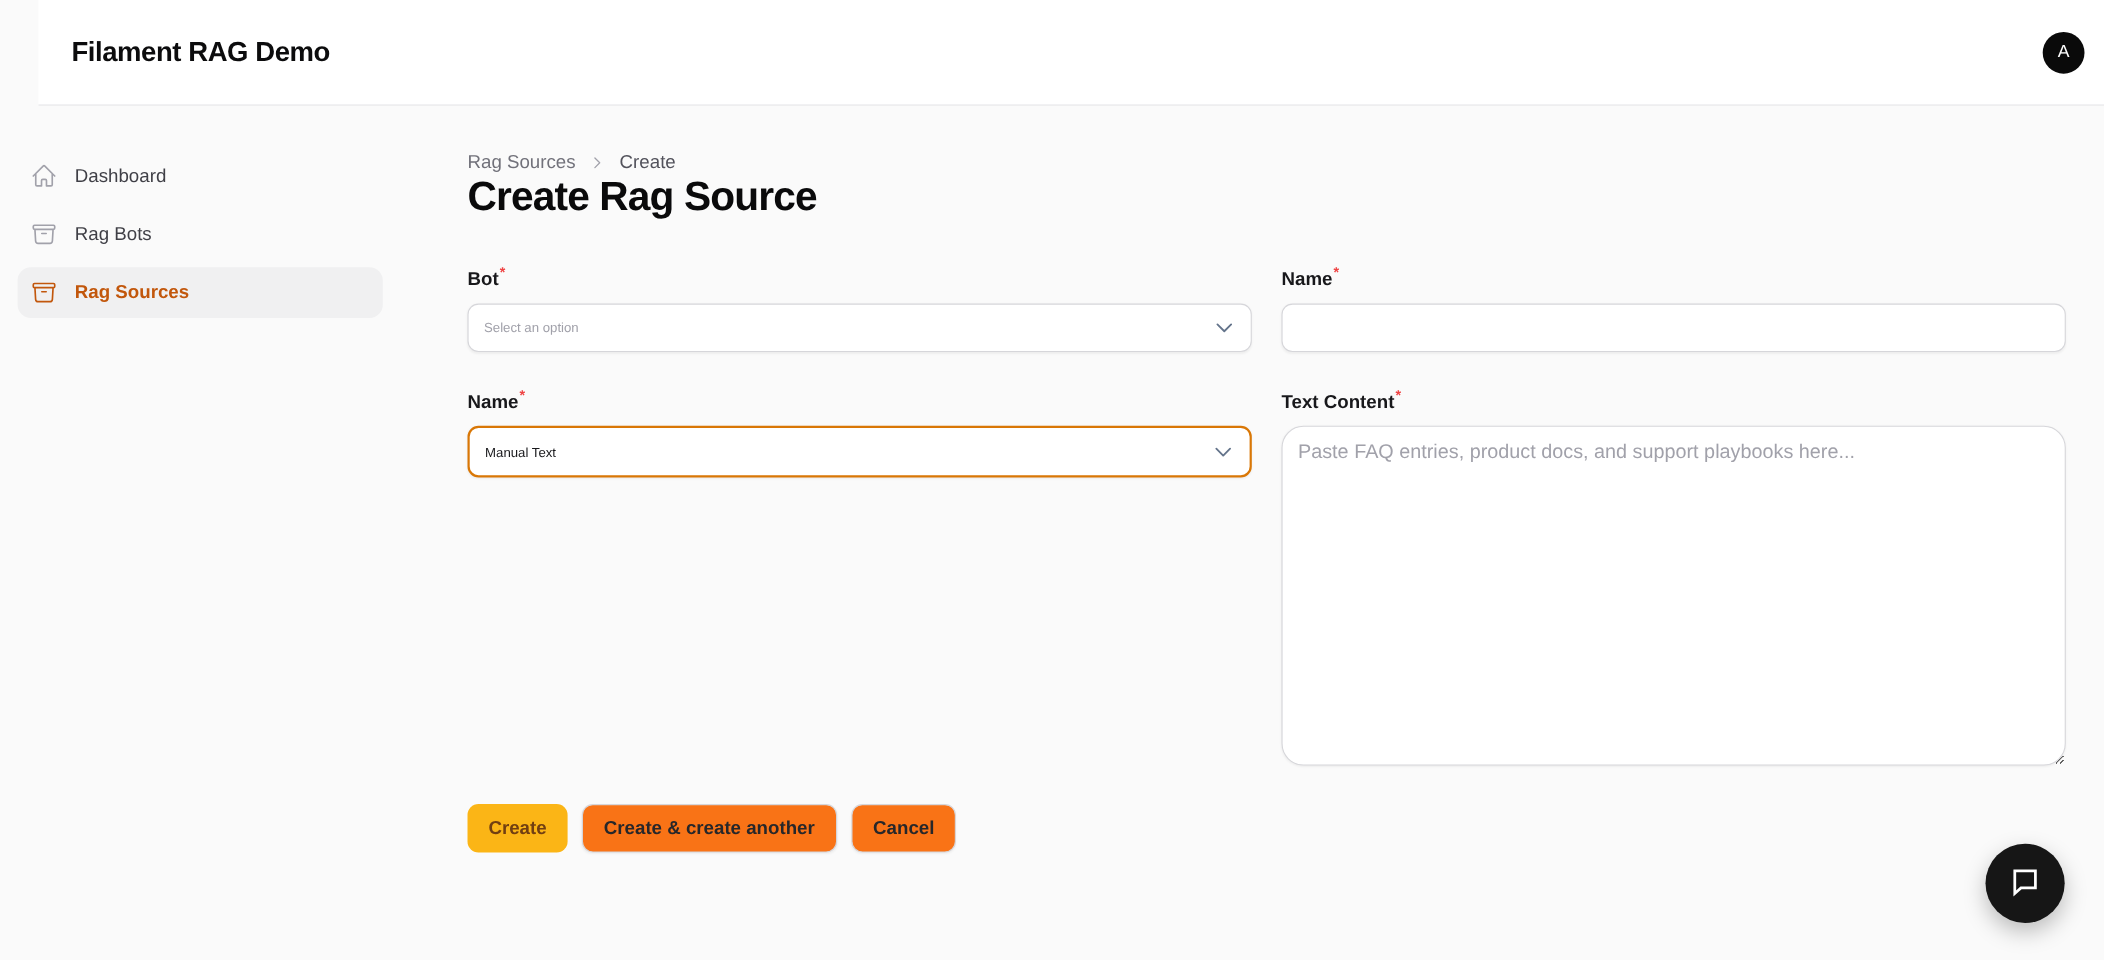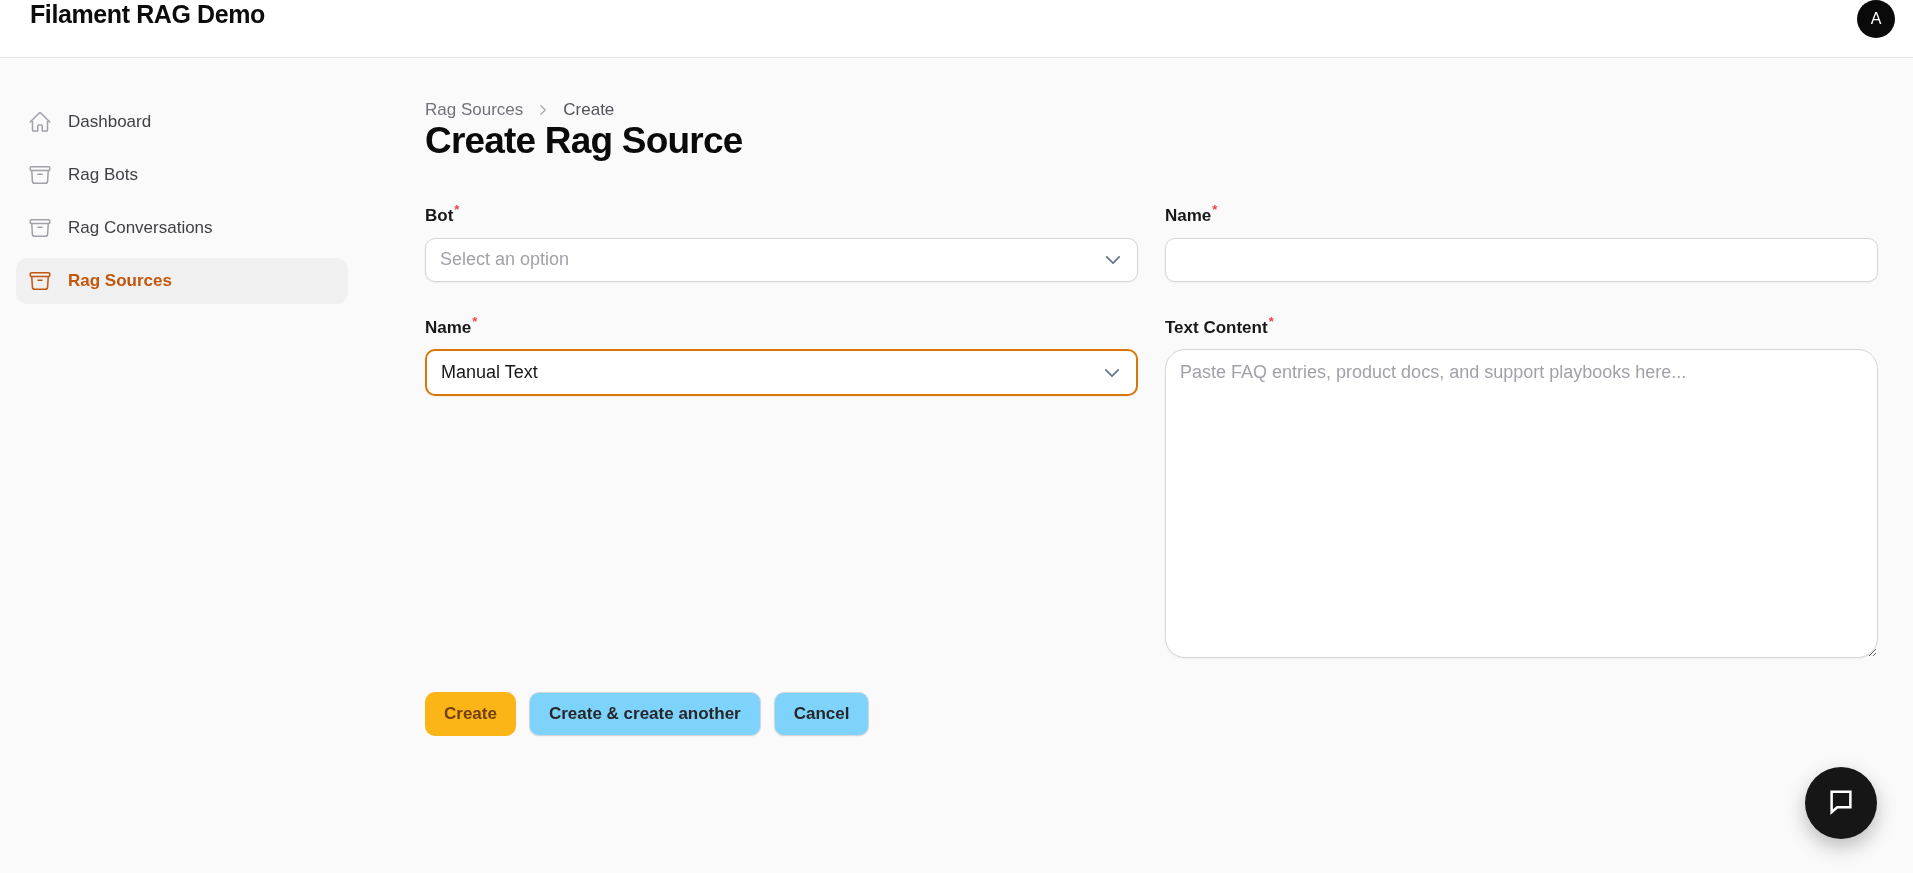--- a/index.html
+++ b/index.html
@@ -7,27 +7,28 @@
   body {
     background:#fafafa;
     font-family:"Liberation Sans", sans-serif;
     color:#18181b;
     overflow:hidden;
     position:relative;
   }
 
   
   .topbar {
-    height:58px;
+    height:96px;
     background:#ffffff;
     border-bottom:1px solid #e4e4e7;
     display:flex;
-    align-items:flex-start;
+    align-items:center;
     justify-content:space-between;
     padding:0 18px 0 30px;
+    margin-left:35px;
   }
   .brand {
     font-size:25px;
     font-weight:700;
     letter-spacing:-0.4px;
     color:#0c0c0d;
     cursor:pointer;
   }
   .avatar {
     width:38px; height:38px;
@@ -95,21 +96,21 @@
 
   .control {
     width:100%;
     height:44px;
     background:#ffffff;
     border:1px solid #d6d6da;
     border-radius:10px;
     box-shadow:0 1px 2px rgba(0,0,0,0.05);
     display:flex; align-items:center; justify-content:space-between;
     padding:0 14px;
-    font-size:18px;
+    font-size:12px;
   }
   .select { cursor:pointer; }
   .select.focused { border:2px solid #d97706; height:47px; }
   .placeholder-text { color:#a1a1aa; }
   .select-value { color:#18181b; }
   .chevron { display:flex; align-items:center; }
   .chevron svg { width:20px; height:20px; stroke:#64748b; fill:none; stroke-width:2; stroke-linecap:round; stroke-linejoin:round; }
 
   input.text-input {
     width:100%;
@@ -147,21 +148,21 @@
     border-radius:10px;
     padding:0 19px;
     font-size:17px;
     font-weight:600;
     font-family:inherit;
     cursor:pointer;
     border:none;
   }
   .btn-primary { background:#fbb516; color:#713f12; }
   .btn-secondary {
-    background:#7dd3fc;
+    background:#f97316;
     border:1px solid #d6d6da;
     color:#27272a;
     box-shadow:0 1px 2px rgba(0,0,0,0.05);
   }
 
   
   .fab {
     position:absolute;
     right:36px; bottom:34px;
     width:72px; height:72px;
@@ -198,28 +199,20 @@
 
     <div class="nav-item">
       <span class="nav-icon">
         <svg viewBox="0 0 24 24">
             <path d="M20.25 7.5l-.625 10.632a2.25 2.25 0 0 1-2.247 2.118H6.622a2.25 2.25 0 0 1-2.247-2.118L3.75 7.5M10 11.25h4M3.375 7.5h17.25c.621 0 1.125-.504 1.125-1.125v-1.5c0-.621-.504-1.125-1.125-1.125H3.375c-.621 0-1.125.504-1.125 1.125v1.5c0 .621.504 1.125 1.125 1.125z"></path>
           </svg>
       </span>
       <span class="nav-label">Rag Bots</span>
     </div>
 
-    <div class="nav-item">
-      <span class="nav-icon">
-        <svg viewBox="0 0 24 24">
-            <path d="M20.25 7.5l-.625 10.632a2.25 2.25 0 0 1-2.247 2.118H6.622a2.25 2.25 0 0 1-2.247-2.118L3.75 7.5M10 11.25h4M3.375 7.5h17.25c.621 0 1.125-.504 1.125-1.125v-1.5c0-.621-.504-1.125-1.125-1.125H3.375c-.621 0-1.125.504-1.125 1.125v1.5c0 .621.504 1.125 1.125 1.125z"></path>
-          </svg>
-      </span>
-      <span class="nav-label">Rag Conversations</span>
-    </div>
 
     <div class="nav-item active">
       <span class="nav-icon">
         <svg viewBox="0 0 24 24">
             <path d="M20.25 7.5l-.625 10.632a2.25 2.25 0 0 1-2.247 2.118H6.622a2.25 2.25 0 0 1-2.247-2.118L3.75 7.5M10 11.25h4M3.375 7.5h17.25c.621 0 1.125-.504 1.125-1.125v-1.5c0-.621-.504-1.125-1.125-1.125H3.375c-.621 0-1.125.504-1.125 1.125v1.5c0 .621.504 1.125 1.125 1.125z"></path>
           </svg>
       </span>
       <span class="nav-label">Rag Sources</span>
     </div>
 

